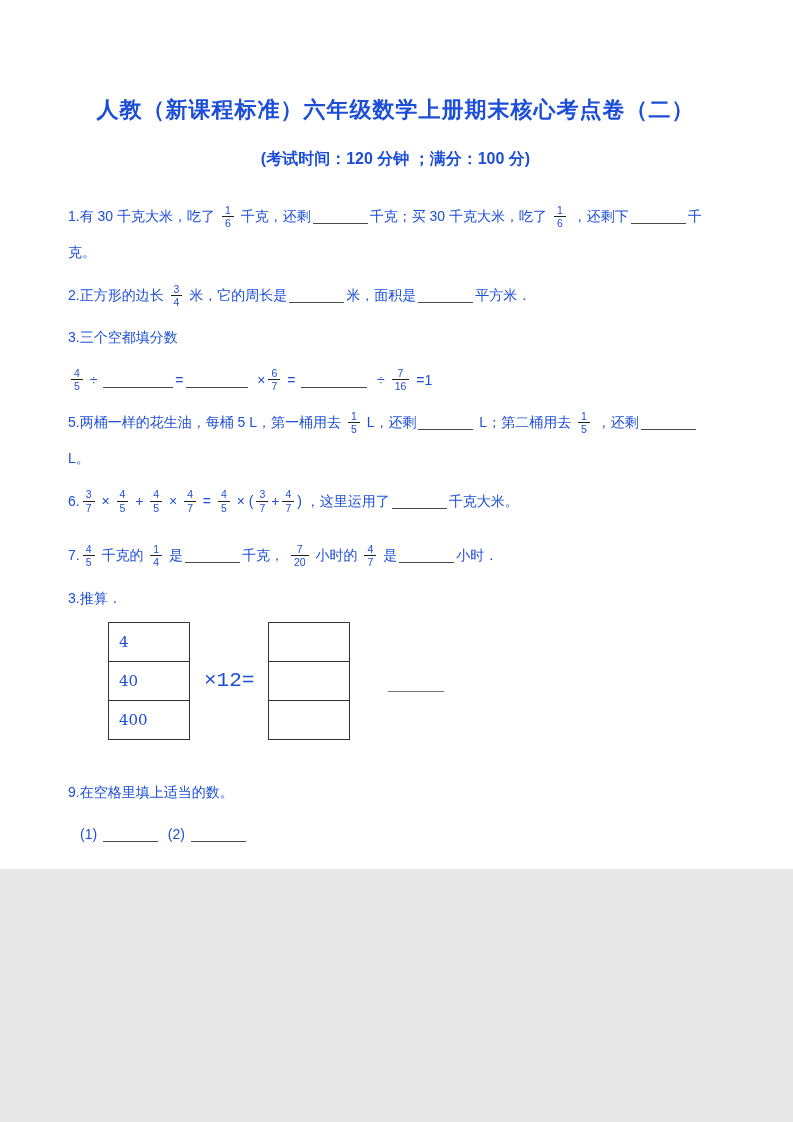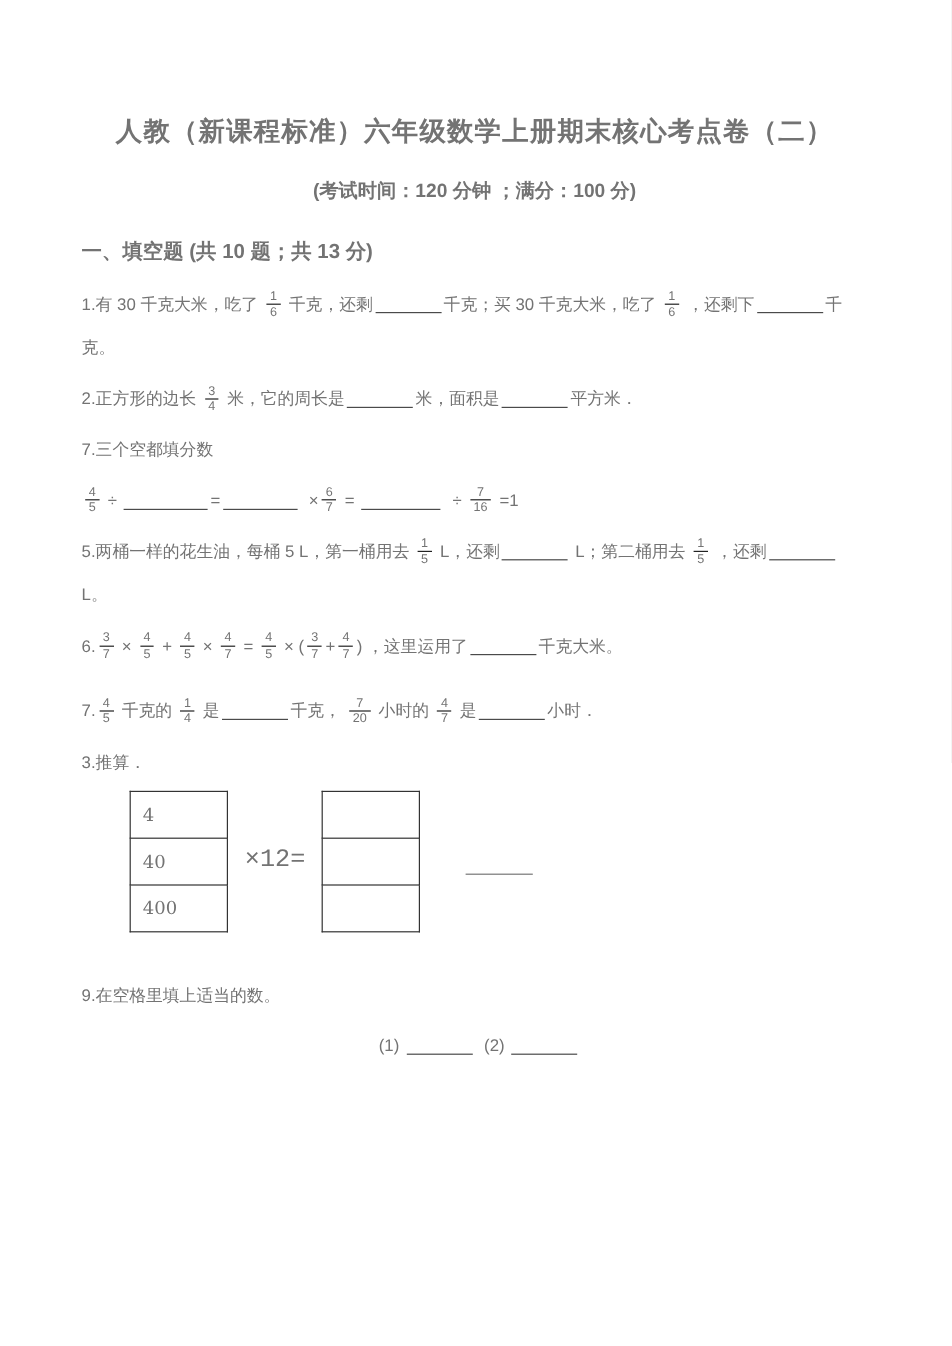--- a/index.html
+++ b/index.html
@@ -1,18 +1,18 @@
 <!DOCTYPE html>
 <html><head>
 <meta charset="utf-8">
 <style>
   html,body{margin:0;padding:0;background:#e8e8e8;}
   .page{
-    width:793px;height:1122px;box-sizing:border-box;
-    background:#ffffff;color:#737373;
+    width:793px;height:869px;box-sizing:border-box;
+    background:#ffffff;color:#1d4ed8;
     padding:95px 70px 0 68px;
     font-family:"Liberation Sans",sans-serif;
     font-size:14px;
     overflow:hidden;
   }
   .title{
     font-size:22px;font-weight:bold;text-align:center;
     margin:0 0 24px 0;letter-spacing:1px;
   }
   .subtitle{
@@ -46,48 +46,47 @@
     text-align:left;padding:0 0 0 10px;vertical-align:middle;
   }
   .op{
     font-family:Liberation Mono, monospace;font-size:21px;
     margin:0 14px;white-space:nowrap;
   }
   .answer-line-blank{
     display:inline-block;width:56px;border-bottom:1.5px solid #777;
     margin:22px 0 0 38px;
   }
-  .q9-blanks{padding-left:12px;text-align:center;}
+  .q9-blanks{padding-left:12px;}
 </style>
 </head>
 <body>
 
 <div class="page">
 
   <h1 class="title">人教（新课程标准）六年级数学上册期末核心考点卷（二）</h1>
 
   <div class="subtitle">(考试时间：120 分钟 ；满分：100 分)</div>
 
-  <h2 class="section-heading">一、填空题 (共 10 题；共 13 分)</h2>
 
   <div class="q"><span>1.有 30 千克大米，吃了 </span><span class="frac">
         <span class="num">1</span>
         <span class="den">6</span>
       </span><span> 千克，还剩</span><span class="blank"></span><span>千克；买 30 千克大米，吃了 </span><span class="frac">
         <span class="num">1</span>
         <span class="den">6</span>
       </span><span> ，还剩下</span><span class="blank"></span><span>千克。</span></div>
 
   <div class="q"><span>2.正方形的边长 </span><span class="frac">
         <span class="num">3</span>
         <span class="den">4</span>
       </span><span> 米，它的周长是</span><span class="blank"></span><span>米，面积是</span><span class="blank"></span><span>平方米．</span></div>
 
 
-  <div class="q"><span>7.三个空都填分数</span></div>
+  <div class="q"><span>3.三个空都填分数</span></div>
   <div class="q"><span class="frac">
         <span class="num">4</span>
         <span class="den">5</span>
       </span><span> ÷ </span><span class="blank" style="width: 70px;"></span><span>=</span><span class="blank" style="width: 62px;"></span><span>&nbsp;&nbsp;×</span><span class="frac">
         <span class="num">6</span>
         <span class="den">7</span>
       </span><span> = </span><span class="blank" style="width: 66px;"></span><span>&nbsp;&nbsp;÷ </span><span class="frac">
         <span class="num">7</span>
         <span class="den">16</span>
       </span><span> =1</span></div>

